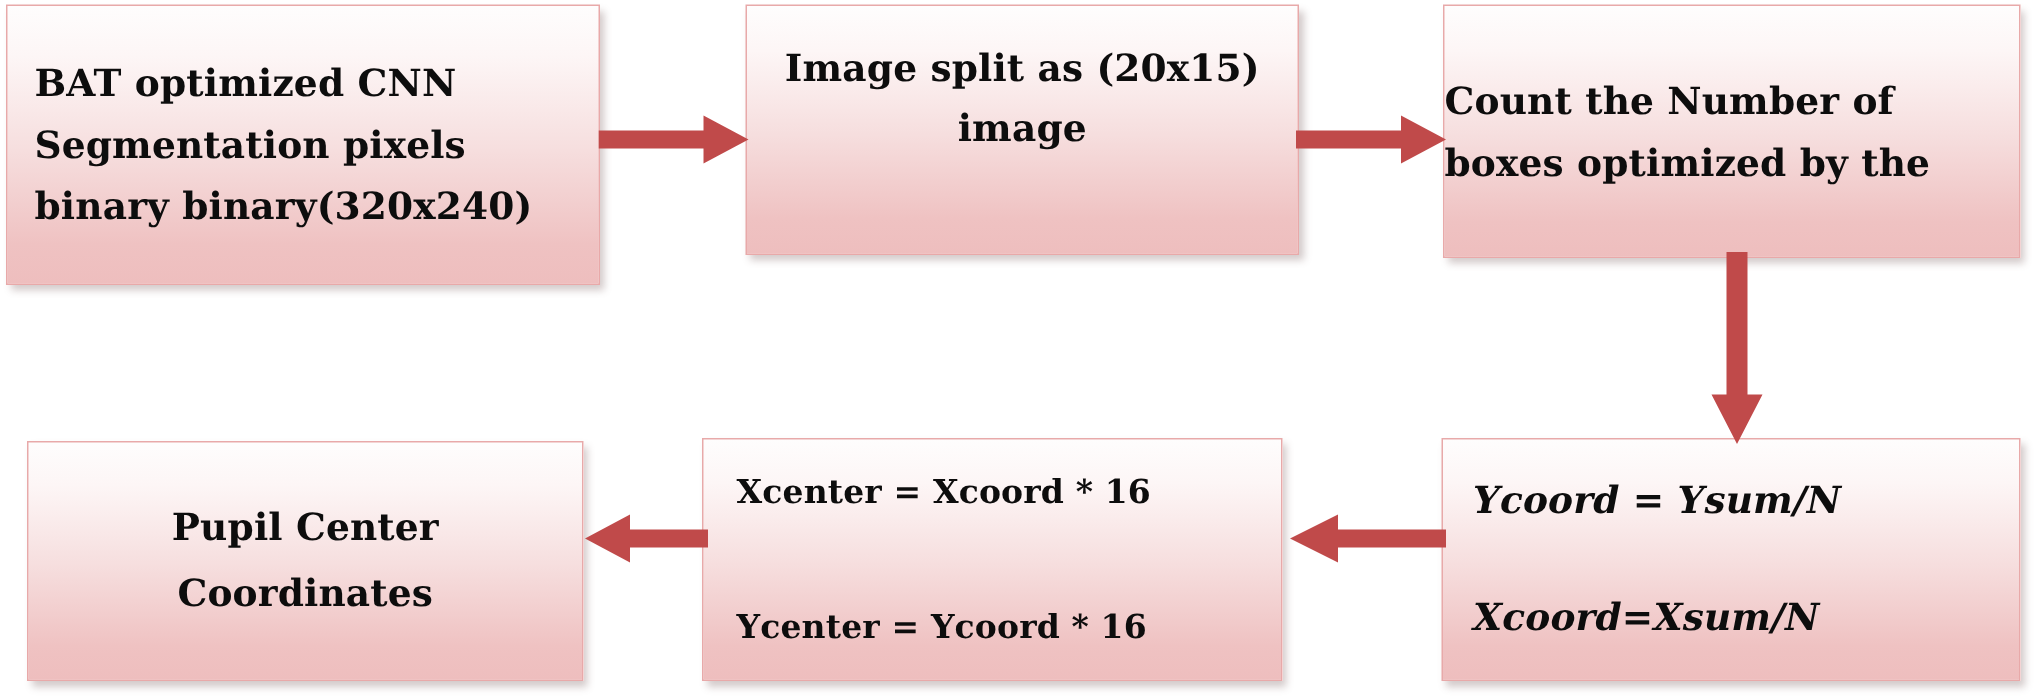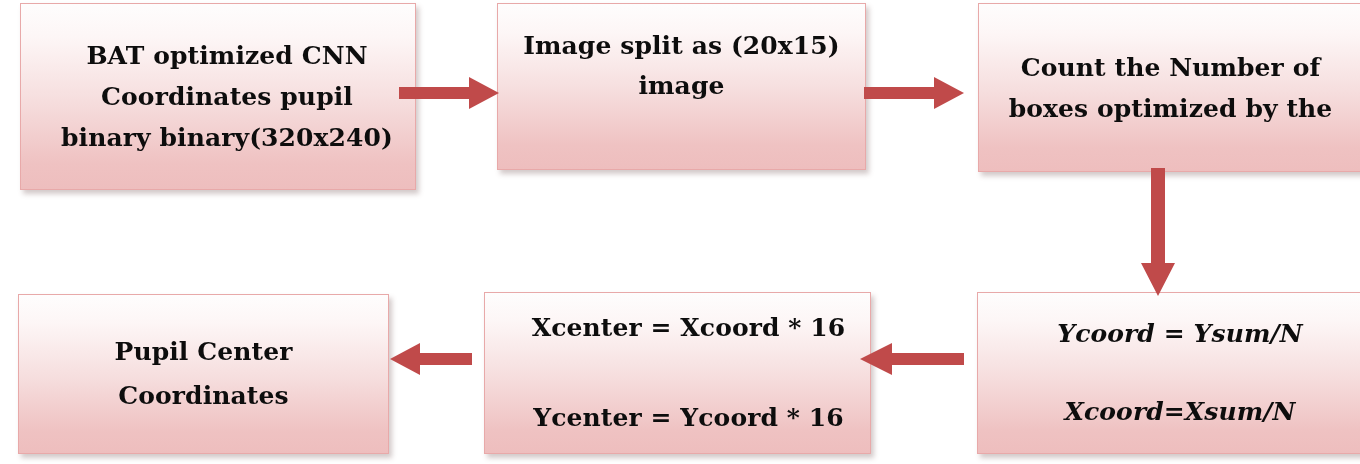--- a/index.html
+++ b/index.html
@@ -36,56 +36,56 @@
     color: #0d0d0d;
     font-weight: bold;
     letter-spacing: 0.1px;
   }
   .box .line {
     display: block;
     white-space: nowrap;
   }
 
   
-  .align-left  { align-items: center; margin-left: 16px; }
+  .align-left  { align-items: flex-start; }
   .align-center{ align-items: center; }
 
   
   .arrow {
     position: absolute;
   }
   .arrow svg { display: block; }
 </style>
 </head>
 <body>
 
 <div id="canvas">
 
   <div class="box align-left" style="left:4px; top:3px; width:396px; height:187px; padding-left:18px; font-size:25px; line-height:41px;">
     <span class="line">BAT optimized CNN</span>
-    <span class="line">Coordinates pupil</span>
+    <span class="line">Segmentation pixels</span>
     <span class="line">binary binary(320x240)</span>
   </div>
 
   <div class="box align-center" style="left:497px; top:3px; width:369px; height:167px; font-size:25px; line-height:40px; padding-bottom:42px;justify-content:center;">
     <span class="line">Image split as (20x15)</span>
     <span class="line">image</span>
   </div>
 
   <div class="box align-left" style="left:962px; top:3px; width:385px; height:169px; font-size:25px; line-height:41px;">
     <span class="line">Count the Number of</span>
     <span class="line">boxes optimized by the</span>
   </div>
 
   <div class="box align-center" style="left:18px; top:294px; width:371px; height:160px; font-size:25px; line-height:44px;">
     <span class="line">Pupil Center</span>
     <span class="line">Coordinates</span>
   </div>
 
-  <div class="box align-left" style="left:468px; top:292px; width:387px; height:162px; padding-left:22px; font-size:25px; line-height:78px;gap:12px;">
+  <div class="box align-left" style="left:468px; top:292px; width:387px; height:162px; padding-left:22px; font-size:22px; line-height:78px;gap:12px;">
     <span class="line">Xcenter = Xcoord * 16</span>
     <span class="line">Ycenter = Ycoord * 16</span>
   </div>
 
   <div class="box align-left" style="left:961px; top:292px; width:386px; height:162px; padding-left:20px; font-size:25px; line-height:78px;font-style:italic;">
     <span class="line">Ycoord = Ysum/N</span>
     <span class="line">Xcoord=Xsum/N</span>
   </div>
 
   <div class="arrow" style="left:399px; top:74px;">

